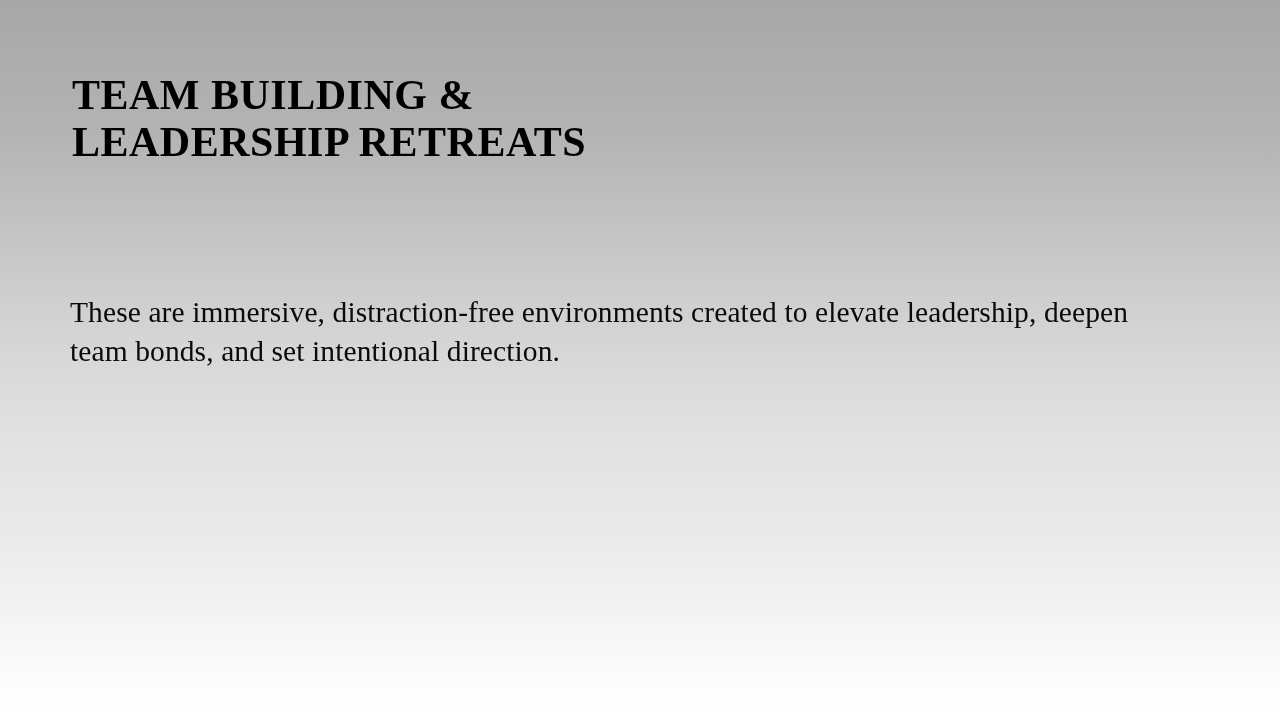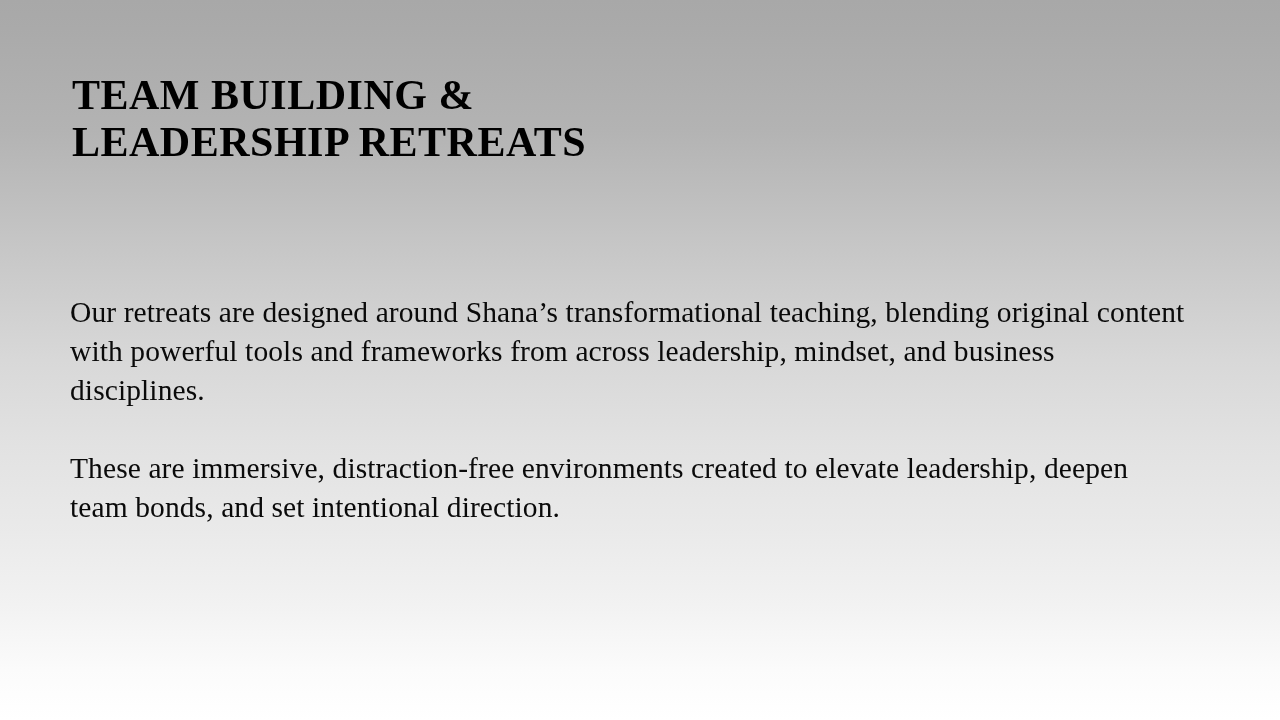--- a/index.html
+++ b/index.html
@@ -64,17 +64,16 @@
 </style>
 </head>
 <body>
 
 <div class="slide">
 
   <h1 class="slide-title">TEAM BUILDING &amp;
 LEADERSHIP RETREATS</h1>
 
   <div class="body-block">
-    <p class="body-para">Our retreats are designed around Shana’s transformational teaching, blending original content with powerful tools and frameworks from across leadership, mindset, and business disciplines.</p>
     <p class="body-para">These are immersive, distraction-free environments created to elevate leadership, deepen team bonds, and set intentional direction.</p>
   </div>
 
 </div>
 
 </body></html>

